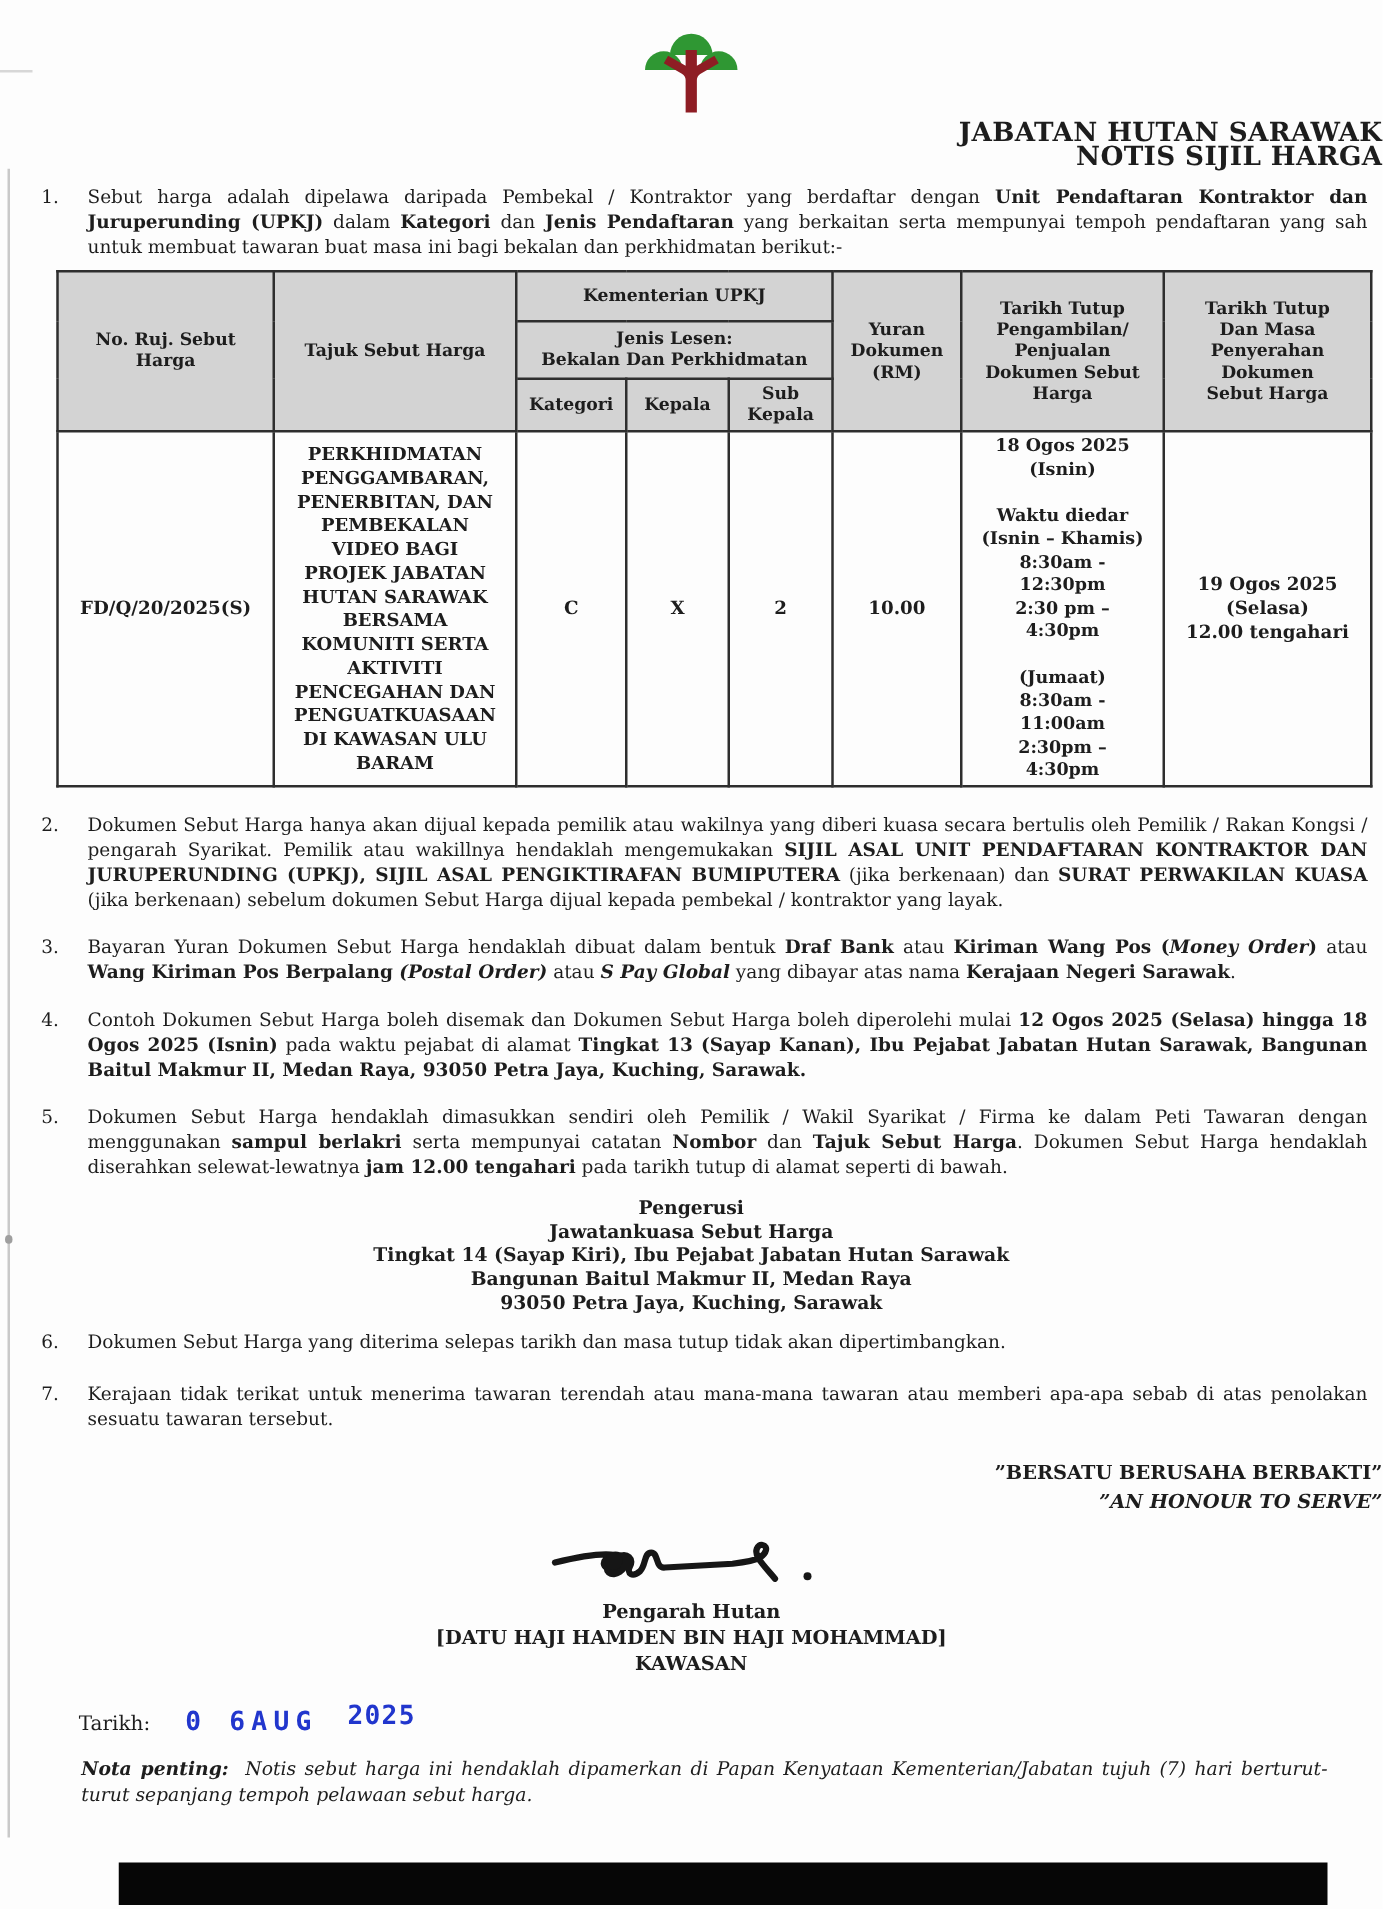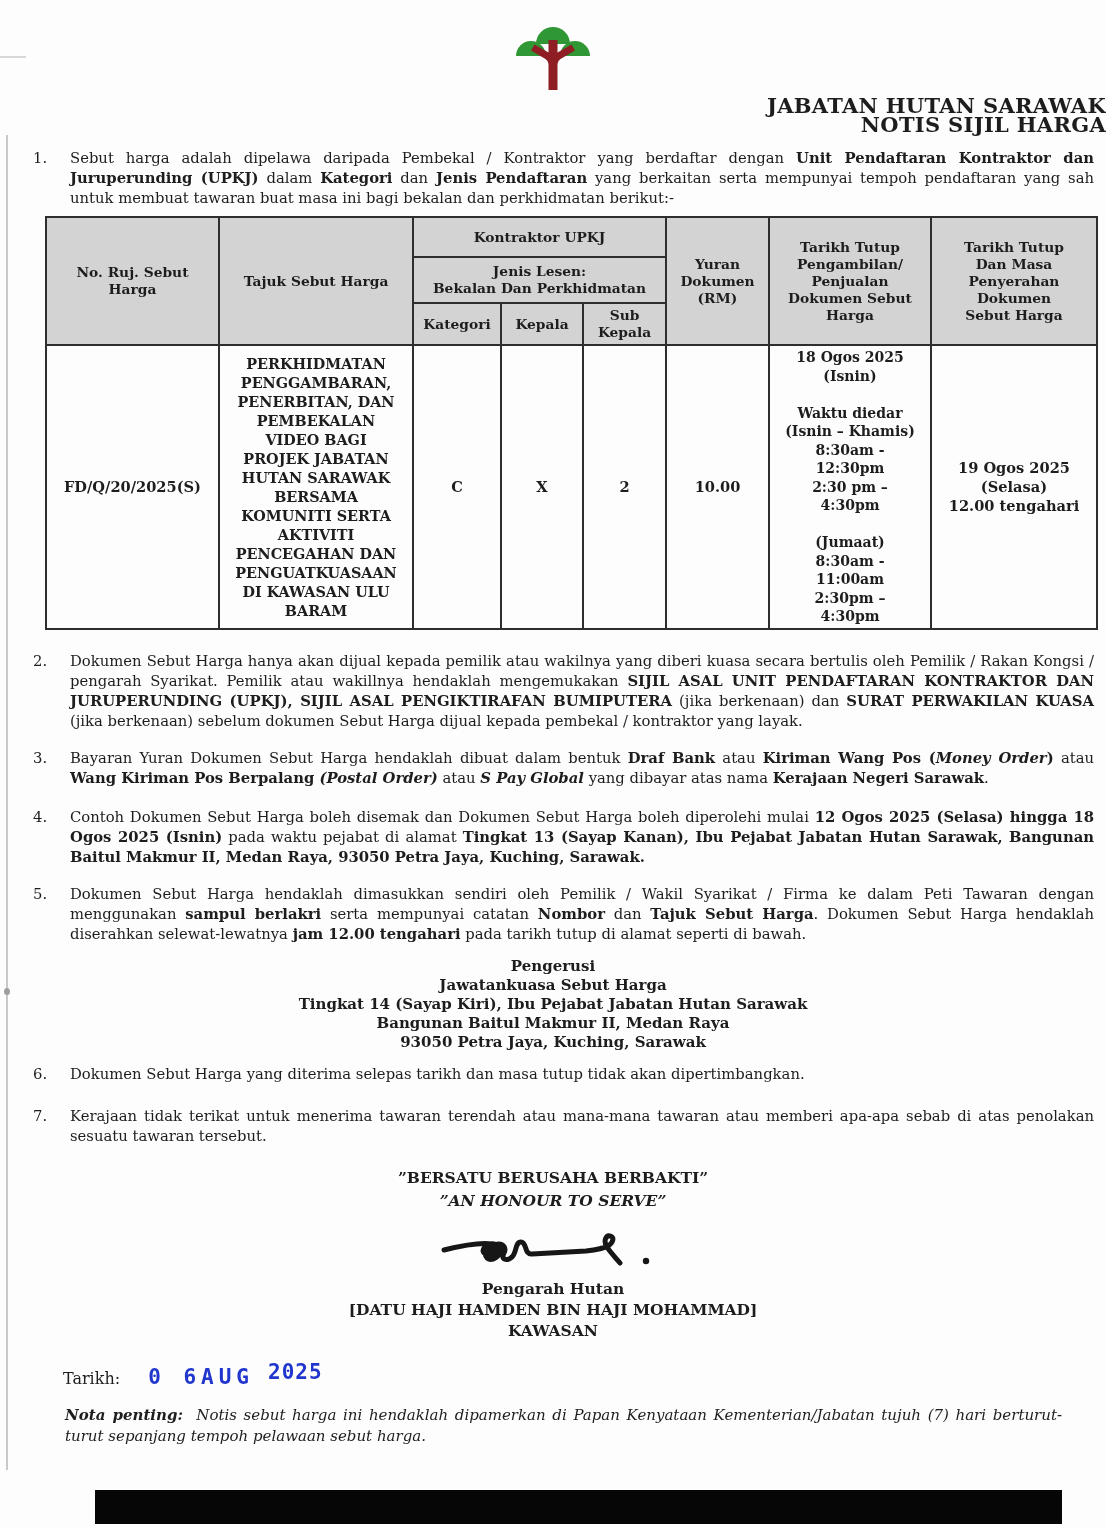--- a/index.html
+++ b/index.html
@@ -23,30 +23,30 @@
   .ptext span{white-space:pre-wrap;}
   
   .qtable{border-collapse:collapse;margin:8px 0 0 45px;table-layout:fixed;}
   .qtable th,.qtable td{border:2px solid #2e2e2e;padding:2px 4px;text-align:center;vertical-align:middle;}
   .qtable thead th{background:#d3d3d3;font-size:13.8px;font-weight:bold;line-height:17px;}
   .qtable td{background:#fdfdfd;font-weight:bold;font-size:14.6px;line-height:19px;}
   .qtable td.tajuk-cell{font-size:14.4px;line-height:19px;padding:6px 12px;}
   .qtable td.time-cell{font-size:14px;line-height:18.5px;}
   
   .address-block{margin-top:13px;text-align:center;font-weight:bold;font-size:15px;line-height:19px;}
-  .motto{margin-top:20px;text-align:center;font-weight:bold;font-size:15.5px;line-height:23px;}
+  .motto{margin-top:20px;text-align:right;font-weight:bold;font-size:15.5px;line-height:23px;}
   .motto .m2{font-style:italic;}
   .sig-wrap{text-align:center;margin-top:4px;}
   .signer{ text-align:center;font-weight:bold;font-size:15.5px;line-height:21px;}
   
   .date-row{margin:24px 0 0 63px;font-size:16px;}
   .stamp{display:inline-block;margin-left:28px;font-family:"DejaVu Sans Mono","Liberation Mono",monospace;font-weight:bold;font-size:21px;letter-spacing:5px;color:#2136cd;}
   .stamp .yr{position:relative;top:-5px;letter-spacing:1px;}
   .stamp .mo{}
-  .stamp .yr-wrap{margin-left:14px;text-align:center;}
+  .stamp .yr-wrap{margin-left:24px;text-align:center;}
   
   .footnote{margin:16px 44px 0 65px;font-size:15px;line-height:21px;font-style:italic;text-align:justify;}
   .footnote span{white-space:pre-wrap;}
   
   .scan-line-left{position:absolute;left:6px;top:135px;width:2px;height:1335px;background:#c9c9c9;}
   .scan-mark{position:absolute;left:4px;top:988px;width:6px;height:7px;background:#9f9f9f;border-radius:50%;}
   .scan-corner{position:absolute;left:0;top:56px;width:26px;height:2px;background:#d7d7d7;}
   .redaction-bar{position:absolute;left:95px;top:1490px;width:967px;height:34px;background:#060606;}
 </style>
 </head>
@@ -85,21 +85,21 @@
         <col style="width:82px">
       <col style="width:83px">
         <col style="width:103px">
         <col style="width:162px">
         <col style="width:166px">
     </colgroup>
     <thead>
       <tr>
         <th rowspan="3">No. Ruj. Sebut Harga</th>
         <th rowspan="3">Tajuk Sebut Harga</th>
-        <th colspan="3" style="height:34px">Kontraktor UPKJ</th>
+        <th colspan="3" style="height:34px">Kementerian UPKJ</th>
         <th rowspan="3">Yuran<br>Dokumen<br>(RM)</th>
         <th rowspan="3">Tarikh Tutup<br>Pengambilan/<br>Penjualan<br>Dokumen Sebut<br>Harga</th>
         <th rowspan="3">Tarikh Tutup<br>Dan Masa<br>Penyerahan<br>Dokumen<br>Sebut Harga</th>
       </tr>
       <tr>
         <th colspan="3" style="height:40px">Jenis Lesen:<br>Bekalan Dan Perkhidmatan</th>
       </tr>
       <tr>
         <th style="height:36px">Kategori</th>
         <th>Kepala</th>

